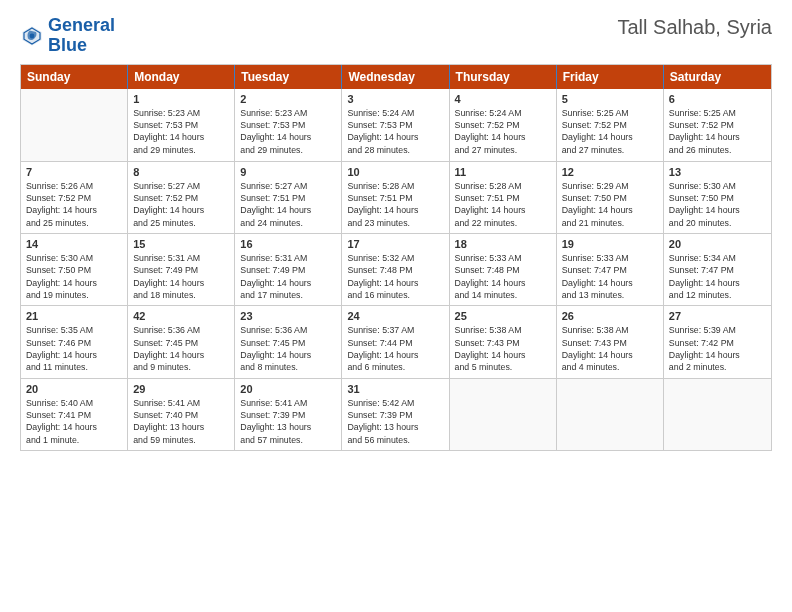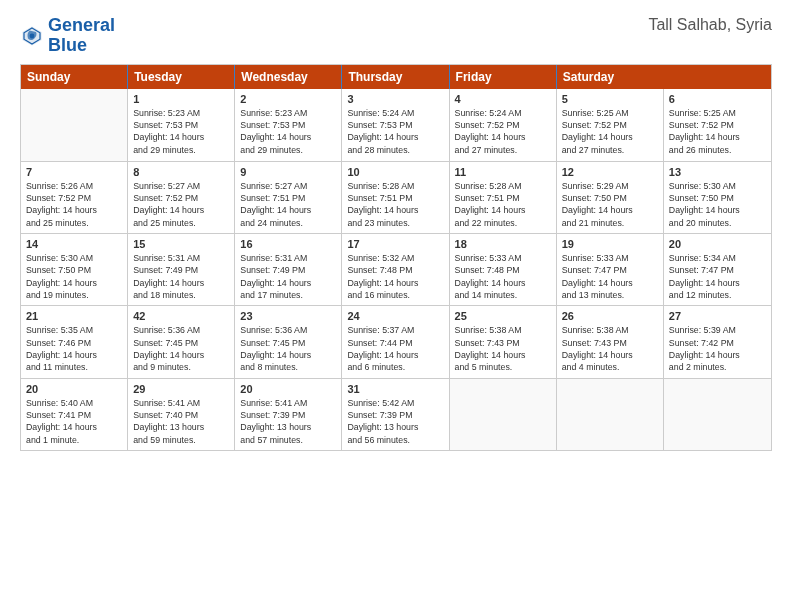--- a/index.html
+++ b/index.html
@@ -44,21 +44,21 @@
     .title-block {
       text-align: right;
     }
     .month-year {
       font-size: 36px;
       font-weight: bold;
       color: #333;
       line-height: 1.1;
     }
     .location {
-      font-size: 16px;
+      font-size: 20px;
       color: #555;
     }
     .calendar {
       flex: 1;
       display: flex;
       flex-direction: column;
       border: 1px solid #ccc;
     }
     .cal-header {
       display: grid;
@@ -126,20 +126,21 @@
       </div>
     </div>
     <div class="title-block">
       <div class="location">Tall Salhab, Syria</div>
     </div>
   </div>
 
   <div class="calendar">
     <div class="cal-header" id="cal-header-row">
         <div class="cal-header-cell">Sunday</div>
+        <div class="cal-header-cell">Monday</div>
         <div class="cal-header-cell">Tuesday</div>
         <div class="cal-header-cell">Wednesday</div>
         <div class="cal-header-cell">Thursday</div>
         <div class="cal-header-cell">Friday</div>
         <div class="cal-header-cell">Saturday</div>
       </div>
     <div class="cal-body" id="cal-body">
         <div class="cal-week">
           <div class="cal-cell empty"></div>
           <div class="cal-cell">

